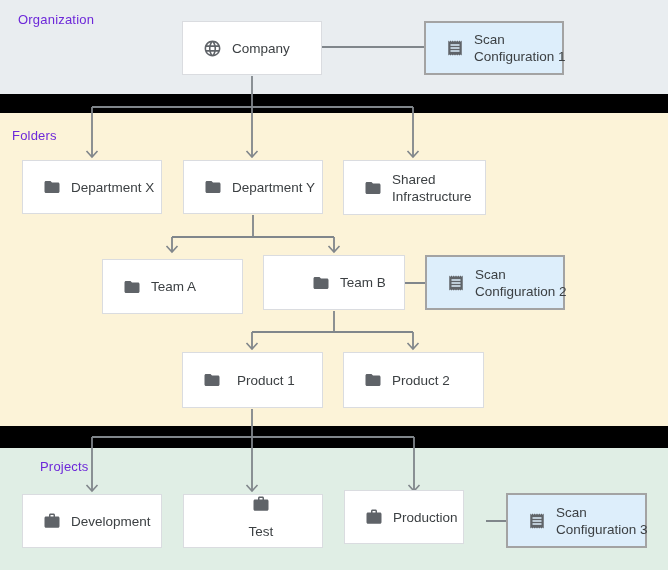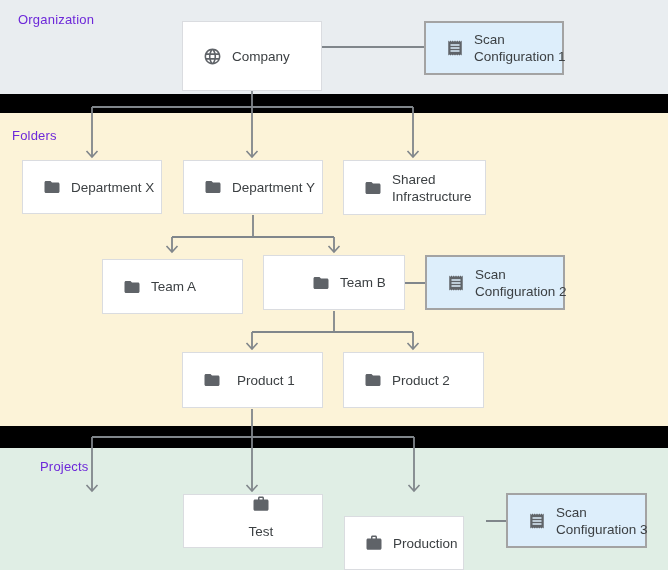--- a/index.html
+++ b/index.html
@@ -91,21 +91,21 @@
          M407.5 151 L413 157 L418.5 151
          M166.5 246 L172 252 L177.5 246
          M328.5 246 L334 252 L339.5 246
          M246.5 343 L252 349 L257.5 343
          M407.5 343 L413 349 L418.5 343
          M86.5 485 L92 491 L97.5 485
          M246.5 485 L252 491 L257.5 485
          M408.5 485 L414 491 L419.5 485"></path>
   </svg>
 
-  <div class="node" style="left:182px;top:21px;width:140px;height:70px;">
+  <div class="node" style="left:182px;top:21px;width:140px;height:54px;">
     <span class="nicon">
         <svg width="19" height="19" viewBox="0 0 24 24">
           <use href="#ic-globe"></use>
         </svg>
       </span>
     <span class="nlabel">
       <span class="line">Company</span>
 
     </span>
   </div>
@@ -205,32 +205,43 @@
         <svg width="18" height="18" viewBox="0 0 24 24">
           <use href="#ic-folder"></use>
         </svg>
       </span>
     <span class="nlabel">
       <span class="line">Product 2</span>
 
     </span>
   </div>
 
+  <div class="node" style="left:22px;top:494px;width:140px;height:54px;">
+    <span class="nicon">
+        <svg width="18" height="18" viewBox="0 0 24 24">
+          <use href="#ic-briefcase"></use>
+        </svg>
+      </span>
+    <span class="nlabel">
+      <span class="line">Development</span>
+
+    </span>
+  </div>
   <div class="node" style="left:183px;top:494px;width:140px;height:54px;flex-direction:column;">
     <span class="nicon">
         <svg width="18" height="18" viewBox="0 0 24 24">
           <use href="#ic-briefcase"></use>
         </svg>
       </span>
     <span class="nlabel">
       <span class="line">Test</span>
 
     </span>
   </div>
-  <div class="node" style="left:344px;top:516px;width:120px;height:54px;">
+  <div class="node" style="left:344px;top:490px;width:120px;height:54px;">
     <span class="nicon">
         <svg width="18" height="18" viewBox="0 0 24 24">
           <use href="#ic-briefcase"></use>
         </svg>
       </span>
     <span class="nlabel">
       <span class="line">Production</span>
 
     </span>
   </div>

